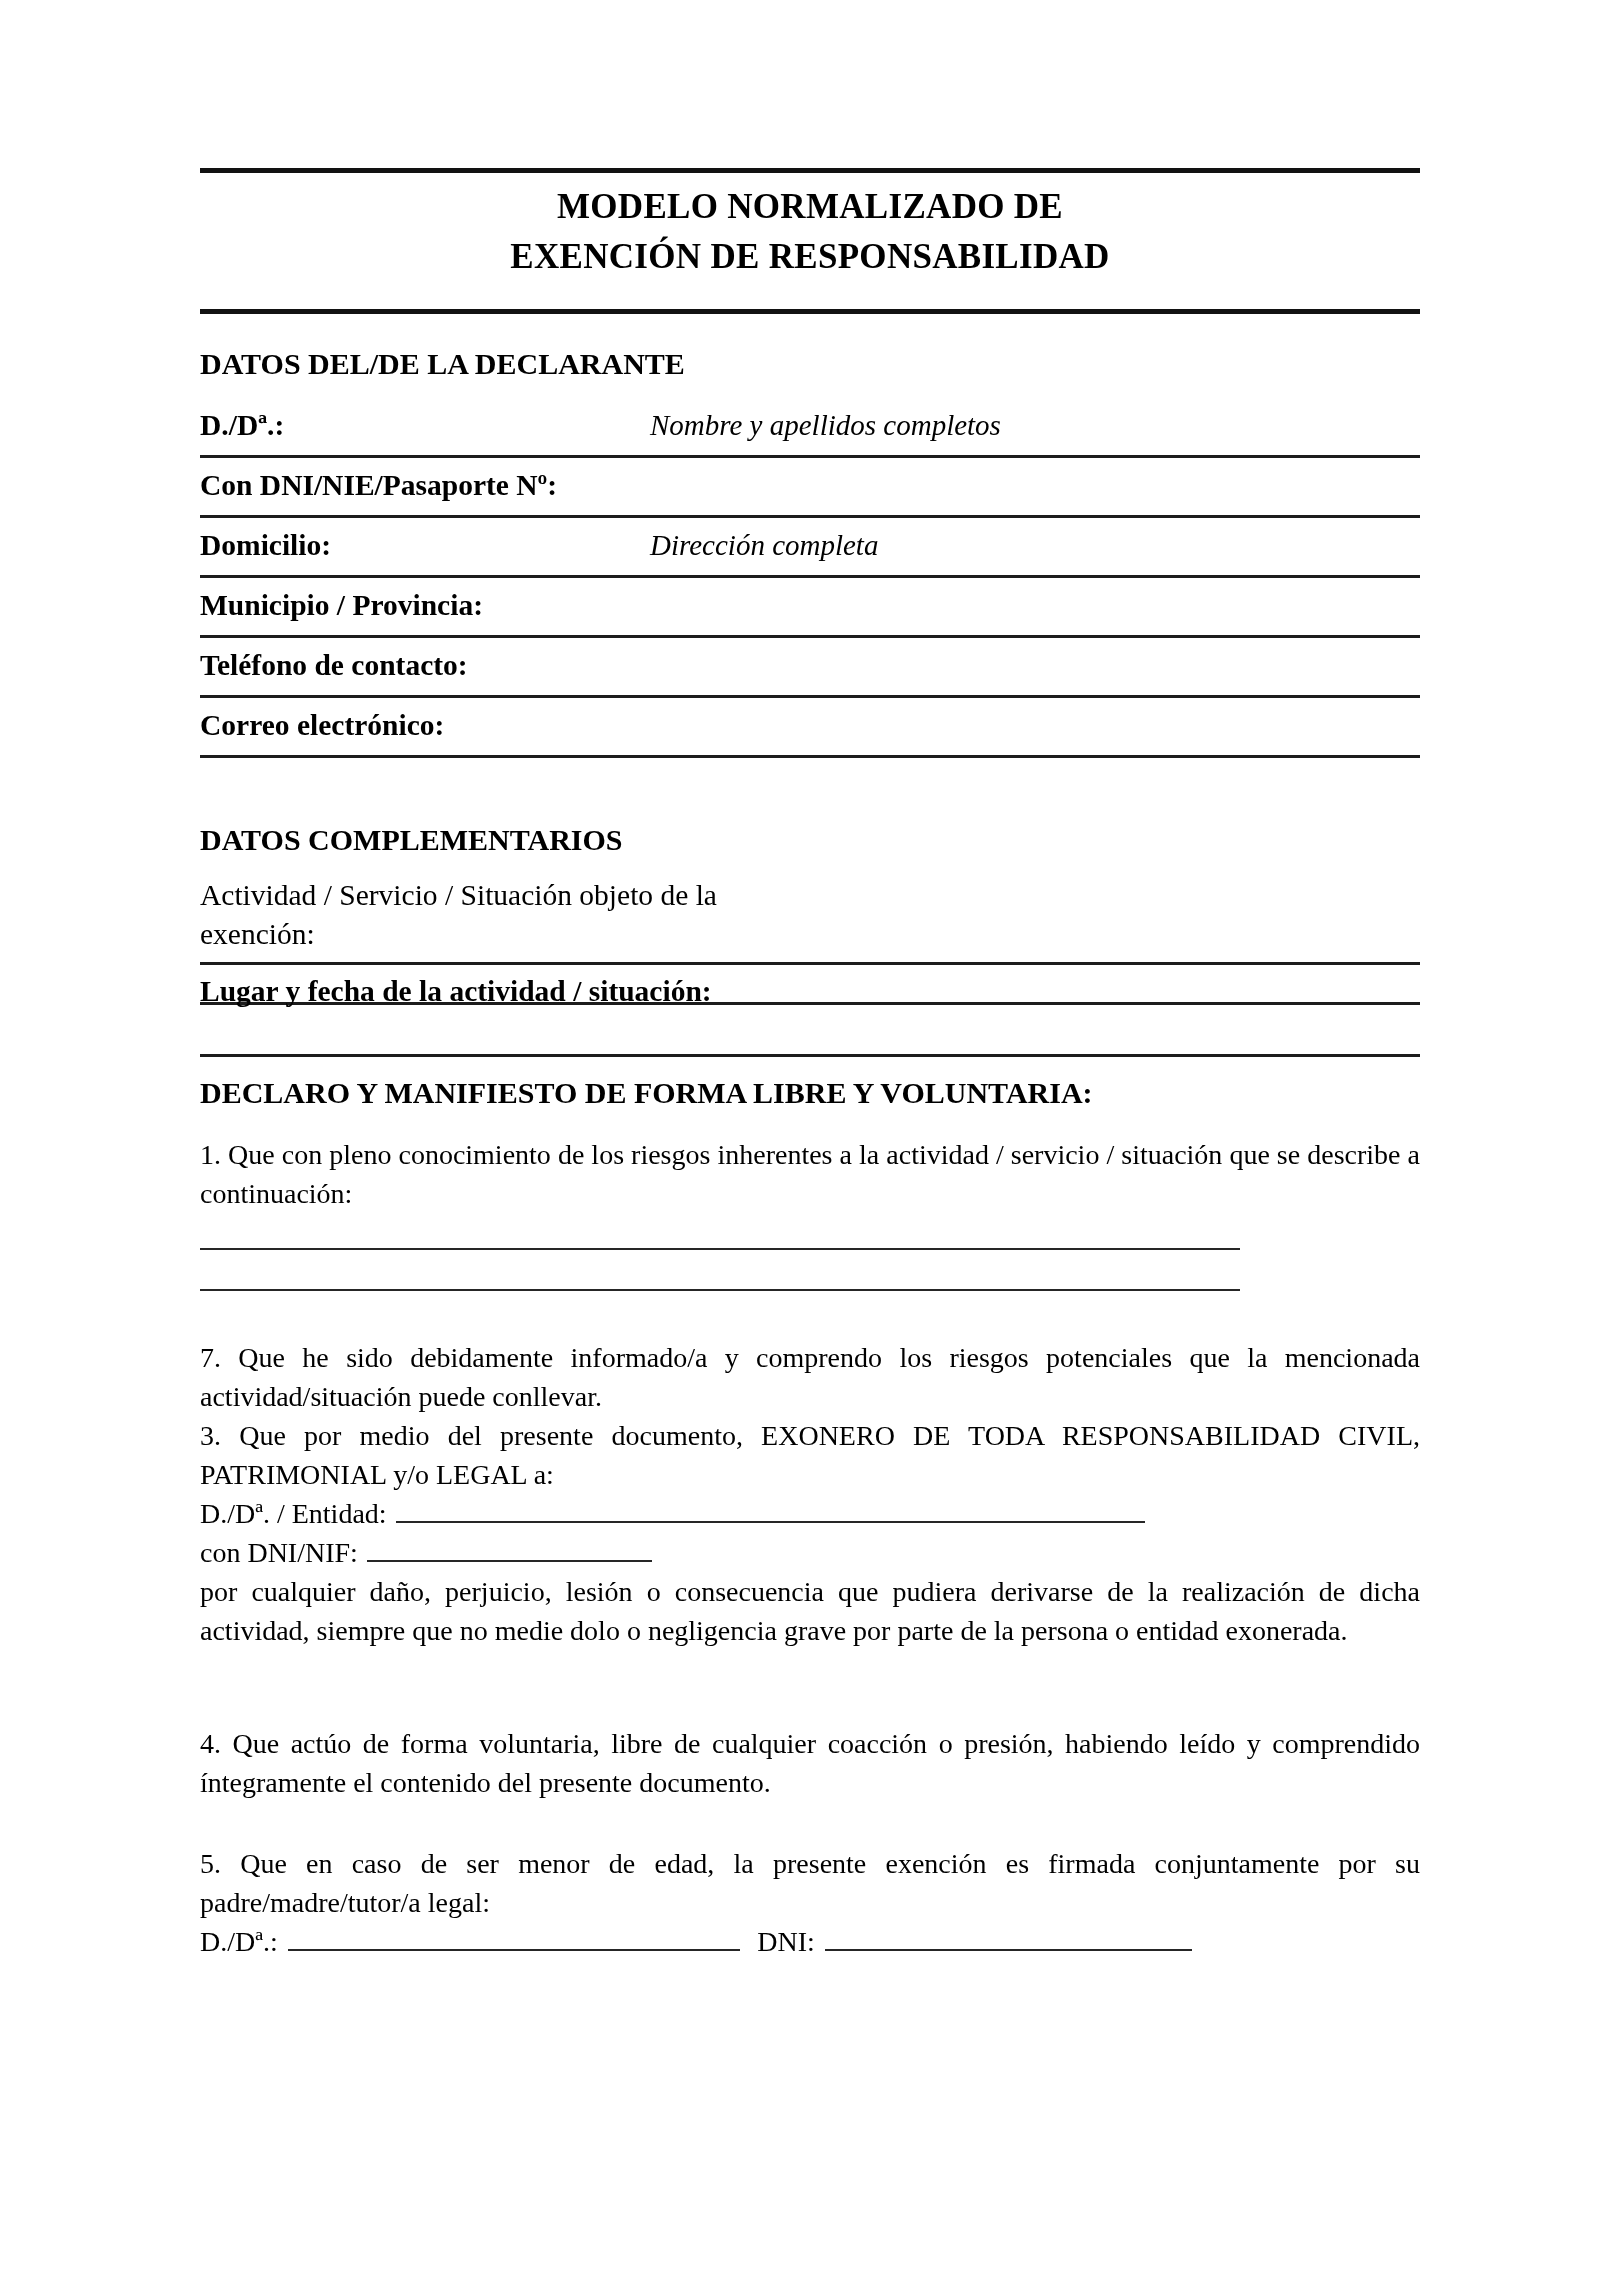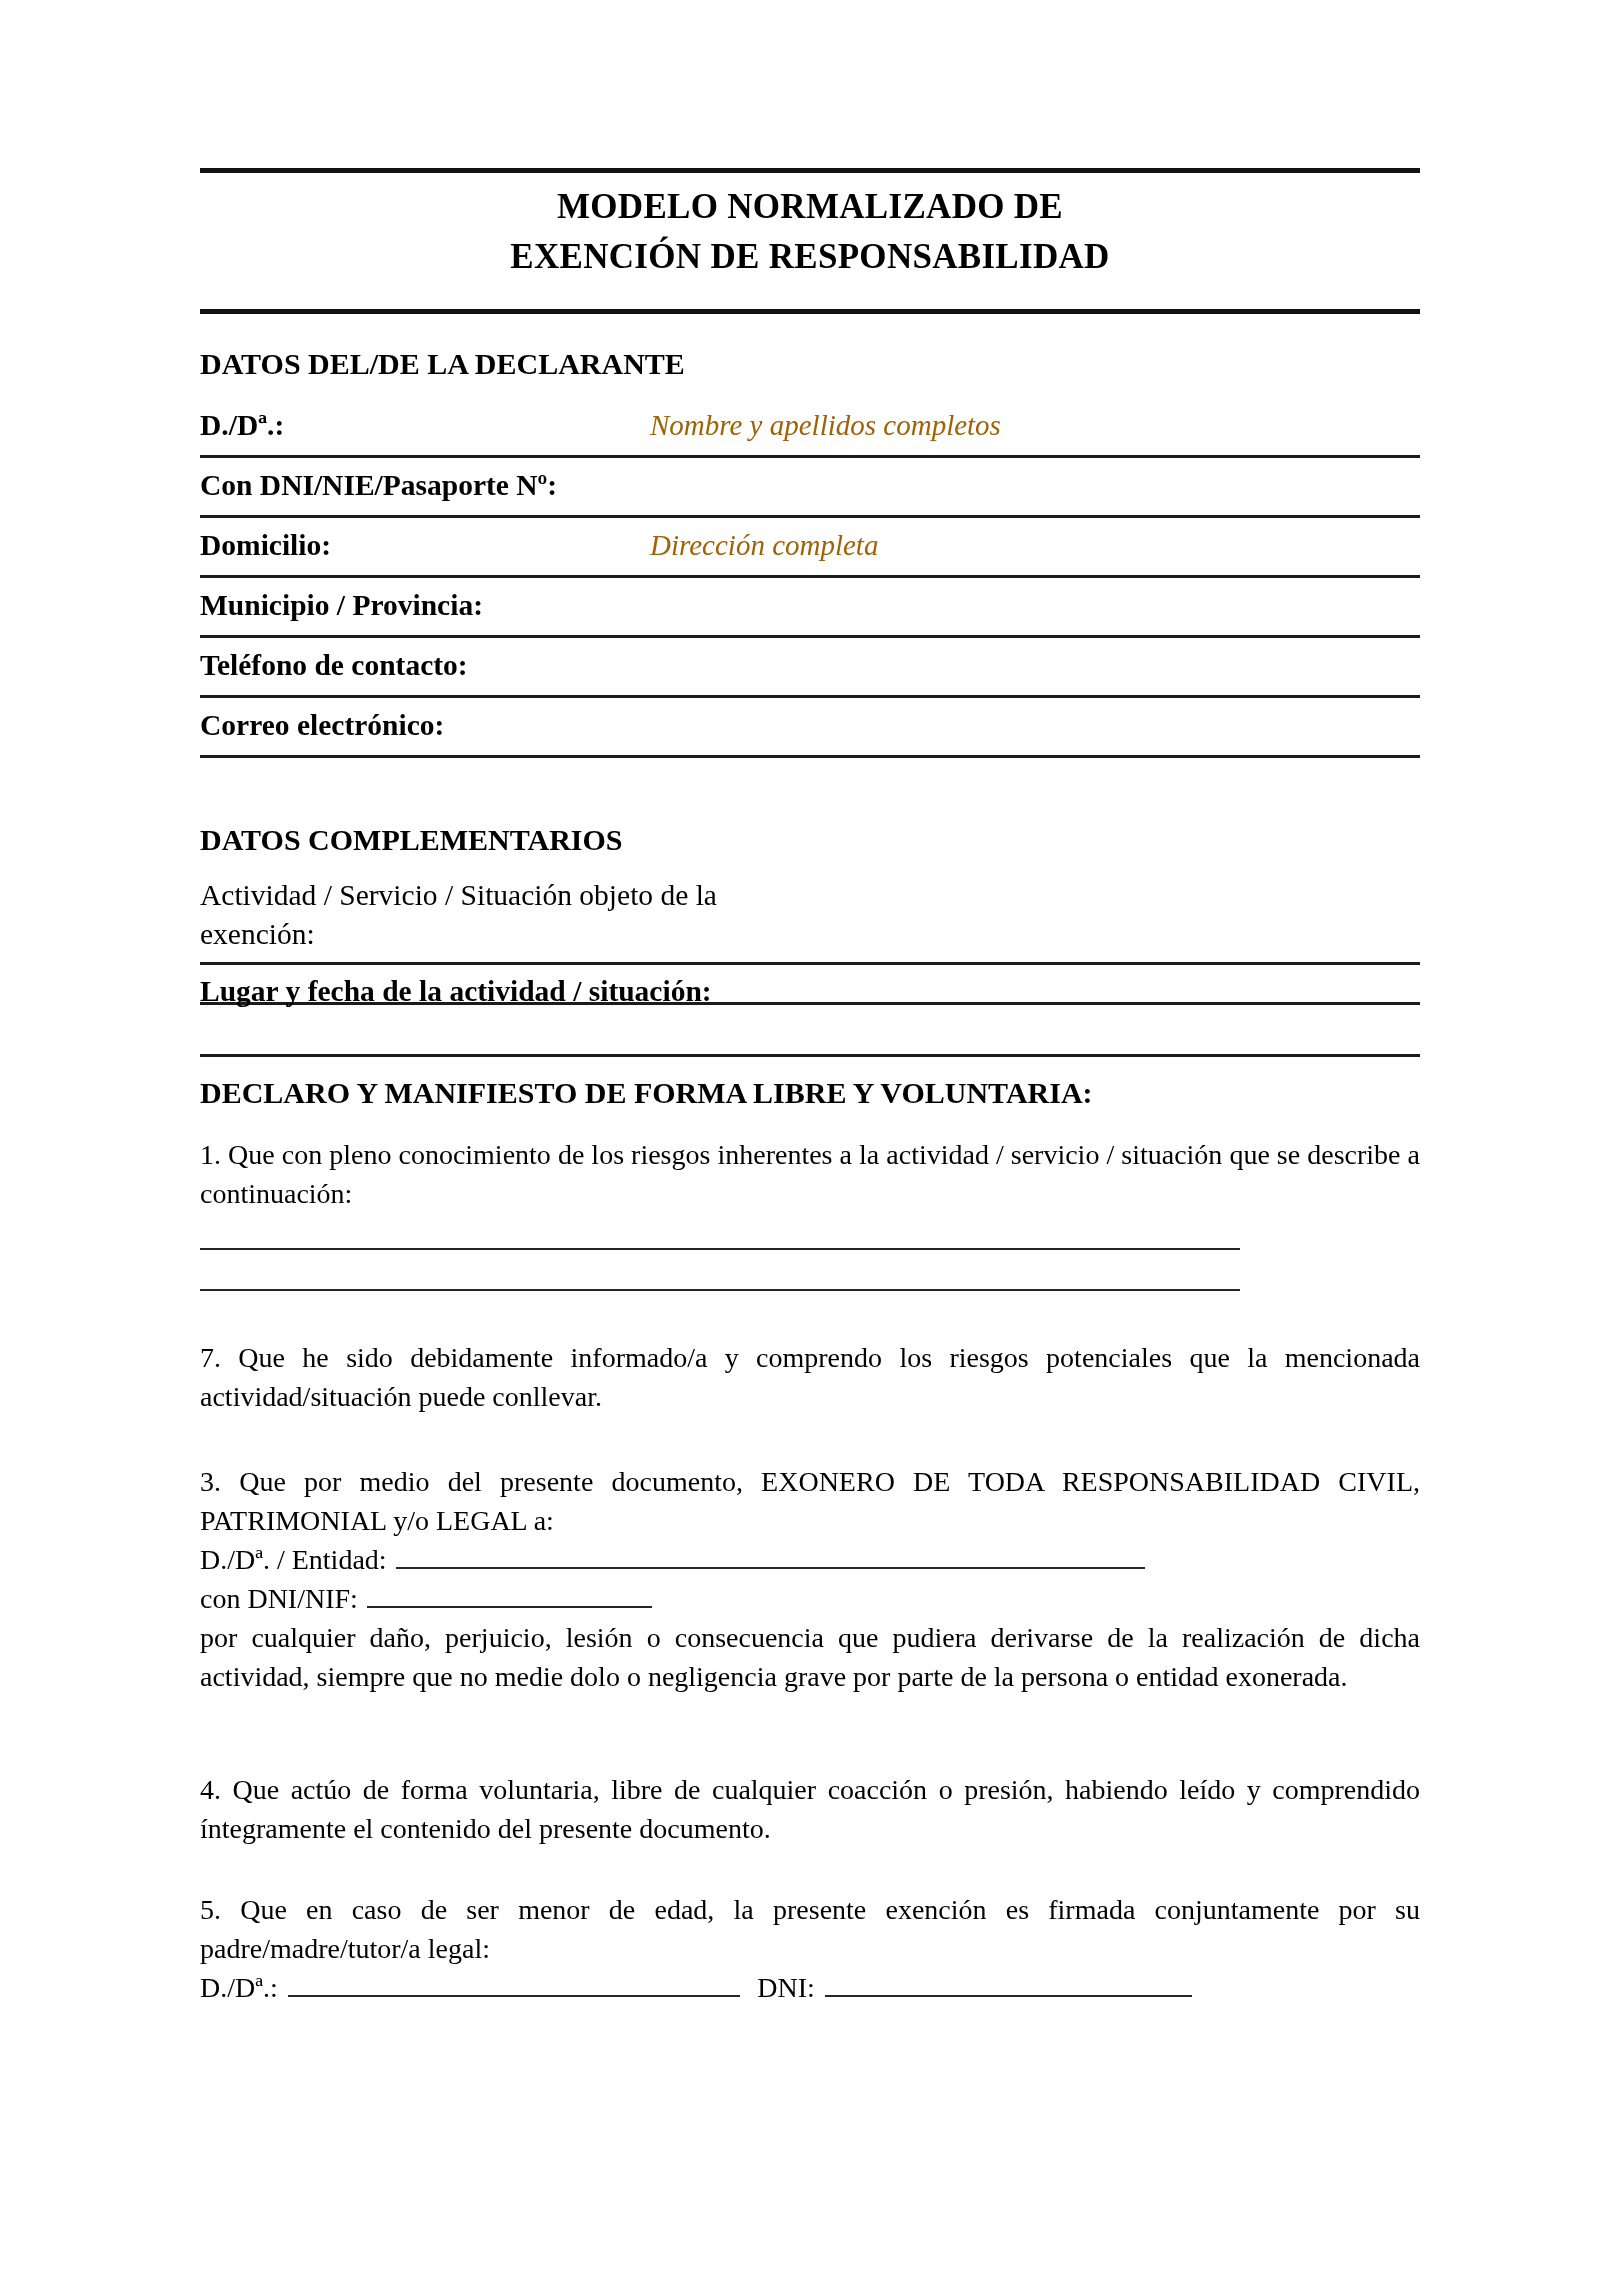--- a/index.html
+++ b/index.html
@@ -58,21 +58,21 @@
     line-height: 37px;
   }
   .field-placeholder {
     position: absolute;
     left: 450px;
     top: 9.2px;
     font-size: 29px;
     font-style: italic;
     font-weight: normal;
     line-height: 37px;
-    color: #a16207;
+    color: #000000;
   }
 
   
   .field-multi {
     margin-top: 18.3px;
     border-bottom: 3.3px solid #1c1c1c;
     padding-bottom: 7.9px;
   }
   .field-label-line {
     font-size: 29.5px;
@@ -91,21 +91,21 @@
   }
 
   
   .para {
     font-size: 28px;
     line-height: 39px;
     text-align: justify;
   }
   .p1 { margin-top: 23.6px; }
   .p2 { margin-top: 47px; }
-  .p3-intro { margin-top: 46px; }
+  .p3-intro { }
   .p4 { margin-top: 74px; }
   .p5 { margin-top: 42px; }
 
   
   .write-block {
     width: 1040px;
     border-bottom: 2.6px solid #262626;
   }
   .wl1 { height: 37px; }
   .wl2 { height: 41px; }

